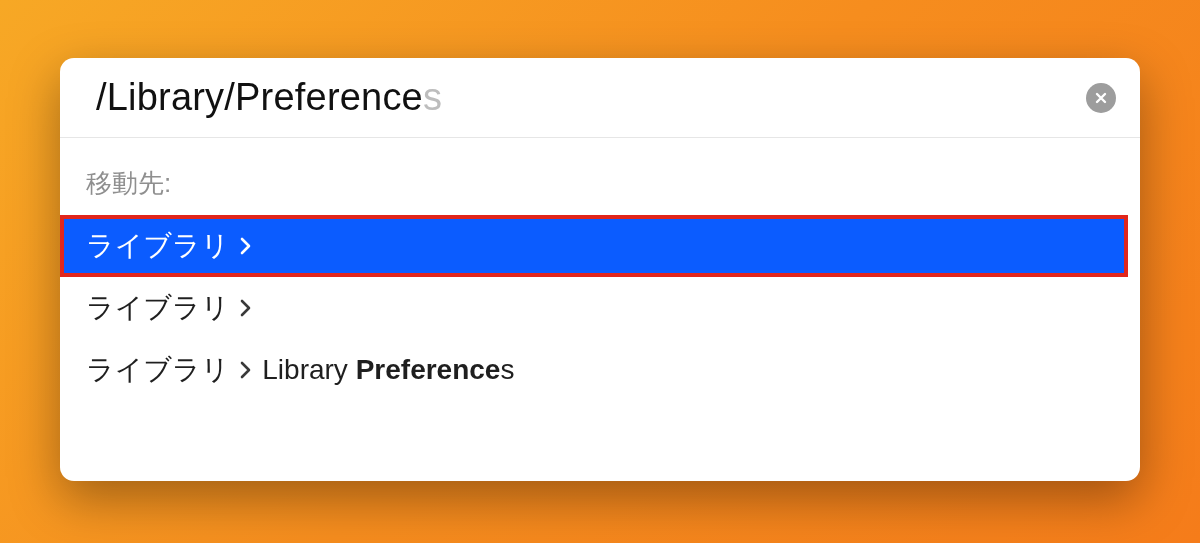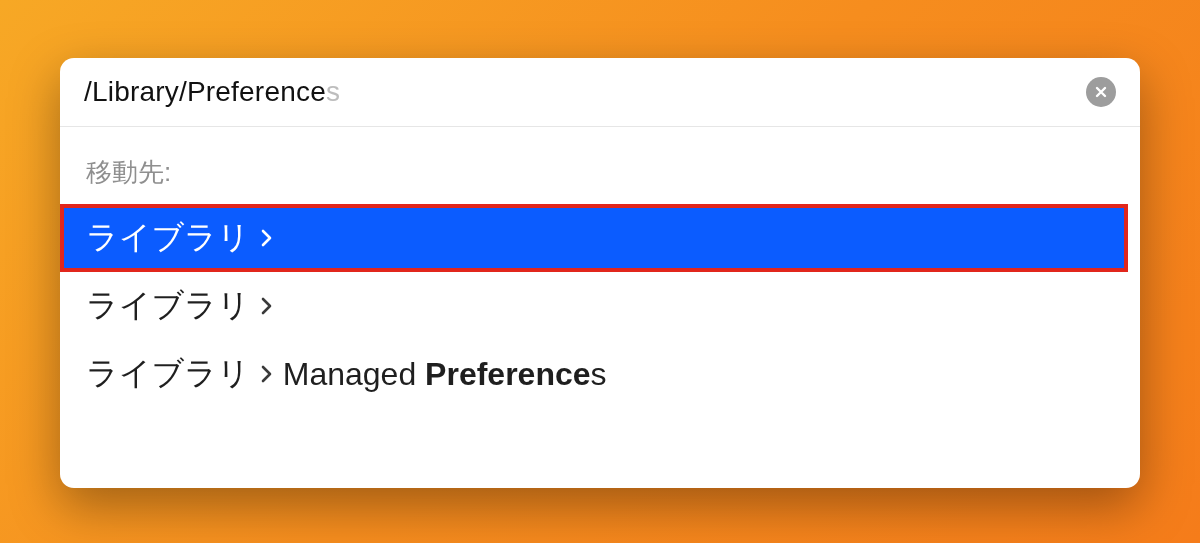--- a/index.html
+++ b/index.html
@@ -22,25 +22,26 @@
       overflow: hidden;
     }
     .input-row {
       display: flex;
       align-items: center;
       padding: 18px 24px 18px 24px;
       border-bottom: 1px solid #e6e6e6;
     }
     .path-input {
       flex: 1;
-      font-size: 28px;
+      font-size: 38px;
       color: #111;
       letter-spacing: 0.2px;
       display: flex;
       align-items: flex-start;
+      margin-left: 12px;
     }
     .path-typed { color: #111; }
     .path-completion { color: #bdbdbd; }
     .clear-btn {
       width: 30px;
       height: 30px;
       border-radius: 50%;
       background: #9d9d9d;
       display: flex;
       align-items: center;
@@ -55,21 +56,21 @@
     }
     .section-label {
       font-size: 26px;
       color: #8f8f8f;
       padding: 18px 26px 14px 26px;
     }
     .result-row {
       display: flex;
       align-items: center;
       padding: 12px 26px;
-      font-size: 32px;
+      font-size: 28px;
       color: #1f1f1f;
     }
     .result-row.selected {
       background: #0b5cff;
       color: #ffffff;
       border: 4px solid #e1261c;
       padding: 8px 22px;
     }
     .crumb { white-space: nowrap; }
     .chevron {
@@ -124,18 +125,18 @@
     </div>
 
     <div class="result-row">
       <span class="crumb">ライブラリ</span>
       <span class="chevron">
         <svg width="13" height="20" viewBox="0 0 13 20">
             <path d="M3 3 L10 10 L3 17" stroke-width="2.6" fill="none" stroke-linecap="round" stroke-linejoin="round"></path>
           </svg>
       </span>
       <span class="crumb">
-        <span class="match-rest">Managed </span><span class="match-bold">Preference</span><span class="match-rest">s</span>
+        <span class="match-rest">Library </span><span class="match-bold">Preference</span><span class="match-rest">s</span>
       </span>
     </div>
 
   </div>
 </div>
 
 </body></html>

